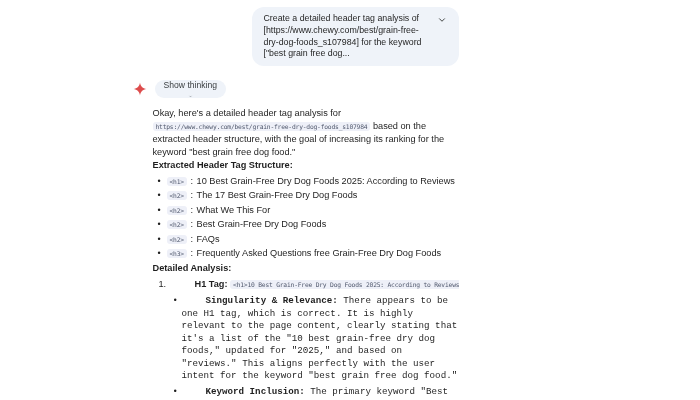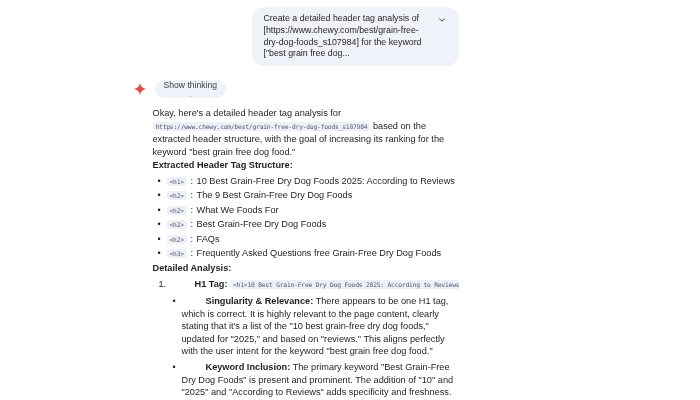--- a/index.html
+++ b/index.html
@@ -45,21 +45,21 @@
   .tag-list li { position:relative; margin-top:1px; }
   .tag-list li::before { content:"\2022"; position:absolute; left:-9px; top:0; font-size:9px; color:#1f1f1f; }
   .sep { padding:0 1px; }
 
   .analysis-list { margin-top:4px; }
   .analysis-head { position:relative; padding-left:18px; white-space:nowrap; overflow:hidden; }
   .num { position:absolute; left:6px; }
   .bold { font-weight:bold;padding-left:24px; }
 
   .sub-bullets { list-style:none; margin-top:3px; padding-left:29px; }
-  .sub-bullets li { position:relative; margin-top:3.5px; white-space:normal; }
+  .sub-bullets li { position:relative; margin-top:3.5px; white-space:normal;font-family:Liberation Mono, monospace; }
   .sub-bullets li::before { content:"\2022"; position:absolute; left:-9px; top:0; font-size:9px; color:#1f1f1f; }
 
   .chev-svg { display:block; }
 </style>
 </head>
 <body>
 
 <div class="canvas">
   <div class="column">
 
@@ -89,22 +89,22 @@
     </div>
 
     <div class="response">
 
       <p class="intro"><span>Okay, here's a detailed header tag analysis for </span><code class="inline-code">https://www.chewy.com/best/grain-free-dry-dog-foods_s107984</code><span> based on the extracted header structure, with the goal of increasing its ranking for the keyword "best grain free dog food."</span></p>
 
       <p class="bold-heading">Extracted Header Tag Structure:</p>
 
       <ul class="tag-list">
         <li><code class="inline-code">&lt;h1&gt;</code><span class="sep"> : </span><span>10 Best Grain-Free Dry Dog Foods 2025: According to Reviews</span></li>
-        <li><code class="inline-code">&lt;h2&gt;</code><span class="sep"> : </span><span>The 9 Best Grain-Free Dry Dog Foods</span></li>
-        <li><code class="inline-code">&lt;h2&gt;</code><span class="sep"> : </span><span>What We Foods For</span></li>
+        <li><code class="inline-code">&lt;h2&gt;</code><span class="sep"> : </span><span>The 17 Best Grain-Free Dry Dog Foods</span></li>
+        <li><code class="inline-code">&lt;h2&gt;</code><span class="sep"> : </span><span>What We This For</span></li>
         <li><code class="inline-code">&lt;h2&gt;</code><span class="sep"> : </span><span>Best Grain-Free Dry Dog Foods</span></li>
         <li><code class="inline-code">&lt;h2&gt;</code><span class="sep"> : </span><span>FAQs</span></li>
         <li><code class="inline-code">&lt;h3&gt;</code><span class="sep"> : </span><span>Frequently Asked Questions free Grain-Free Dry Dog Foods</span></li>
       </ul>
 
       <p class="bold-heading">Detailed Analysis:</p>
 
       <div class="analysis-list">
         <div class="analysis-head">
           <span class="num">1.</span>

